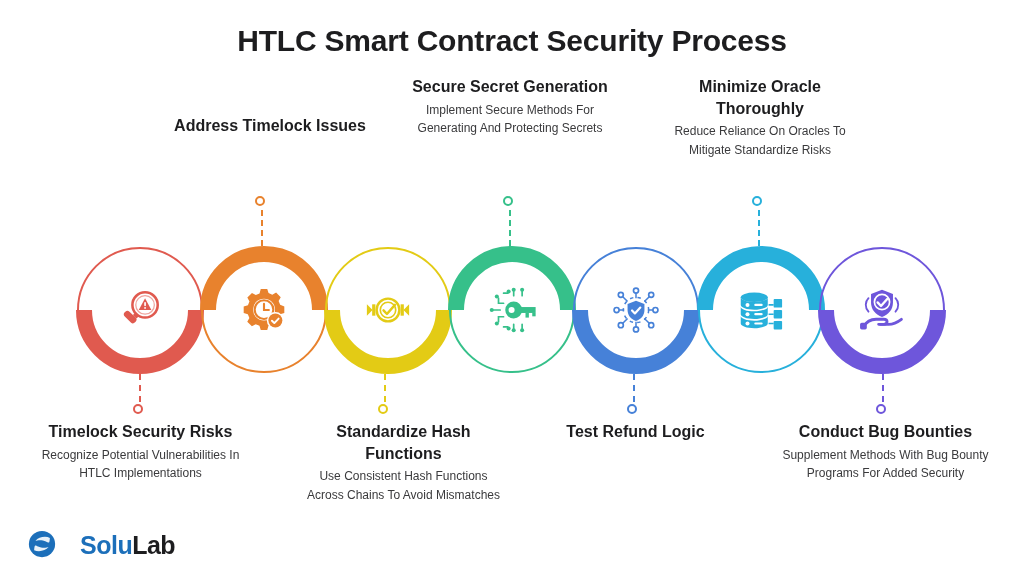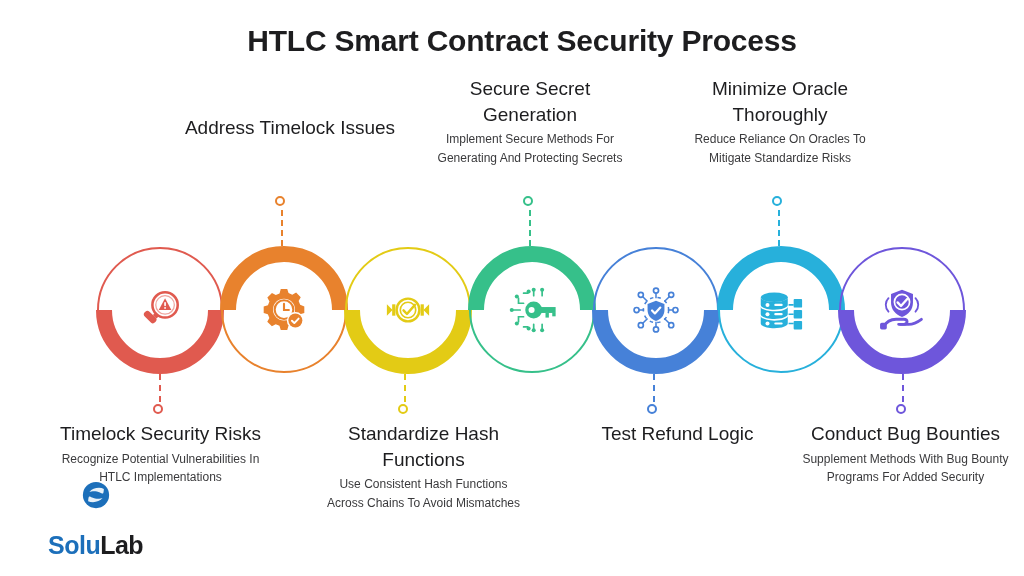--- a/index.html
+++ b/index.html
@@ -4,38 +4,38 @@
 <style>
   html,body{margin:0;padding:0;}
   body{
     width:1024px;height:576px;
     background:#ffffff;
     font-family:"Liberation Sans", sans-serif;
     overflow:hidden;
     position:relative;
     color:#231f20;
   }
-  #stage{position:absolute;inset:0;margin-left:20px;}
+  #stage{position:absolute;inset:0;}
 
   
   .title{
     position:absolute;
     left:0;right:0;top:24px;
     text-align:center;
     font-size:30px;
     font-weight:bold;
     letter-spacing:-0.2px;
     color:#1d1d1f;
   }
 
   
   .step-text{position:absolute;text-align:center;}
   .step-head{
-    font-size:19px;
-    font-weight:normal;
+    font-size:16px;
+    font-weight:bold;
     color:#1d1d1f;
     line-height:1.35;
     margin-bottom:3px;
   }
   .step-desc{
     font-size:12px;
     font-weight:400;
     color:#3a3a3c;
     line-height:1.55;
   }
@@ -93,21 +93,21 @@
   }
   .conn.down .dash{top:0;}
   .conn.down .dot{top:30px;}
   .conn.up .dash{top:14px;}
   .conn.up .dot{top:0;}
 
   
   .logo{
     position:absolute;
     left:28px;bottom:18px;
-    display:flex;align-items:center;gap:24px;flex-direction:column;
+    display:flex;align-items:flex-end;gap:24px;
   }
   .logo .mark{width:28px;height:28px;}
   .logo .word{
     font-size:25px;font-weight:bold;letter-spacing:-0.5px;
     line-height:1;
   }
   .logo .word .a{color:#1c6fba;}
   .logo .word .b{color:#1d1d1f;}
 </style>
 </head>
@@ -134,21 +134,21 @@
   <div class="step-text" style="left:28px;width:225px;top:421px;">
     <div class="step-head">Timelock Security Risks</div>
     <div class="step-desc">Recognize Potential Vulnerabilities In HTLC Implementations</div>
   </div>
 
   <div class="step-text" style="left:301px;width:205px;top:421px;">
     <div class="step-head">Standardize Hash Functions</div>
     <div class="step-desc">Use Consistent Hash Functions Across Chains To Avoid Mismatches</div>
   </div>
 
-  <div class="step-text" style="left:555px;width:205px;top:421px;">
+  <div class="step-text" style="left:533px;width:205px;top:421px;">
     <div class="step-head">Test Refund Logic</div>
   </div>
 
   <div class="step-text" style="left:778px;width:215px;top:421px;">
     <div class="step-head">Conduct Bug Bounties</div>
     <div class="step-desc">Supplement Methods With Bug Bounty Programs For Added Security</div>
   </div>
 
   <div class="conn down" style="--c:#e05a4f;left:133px;top:374px;height:44px;">
     <div class="dash"></div>

